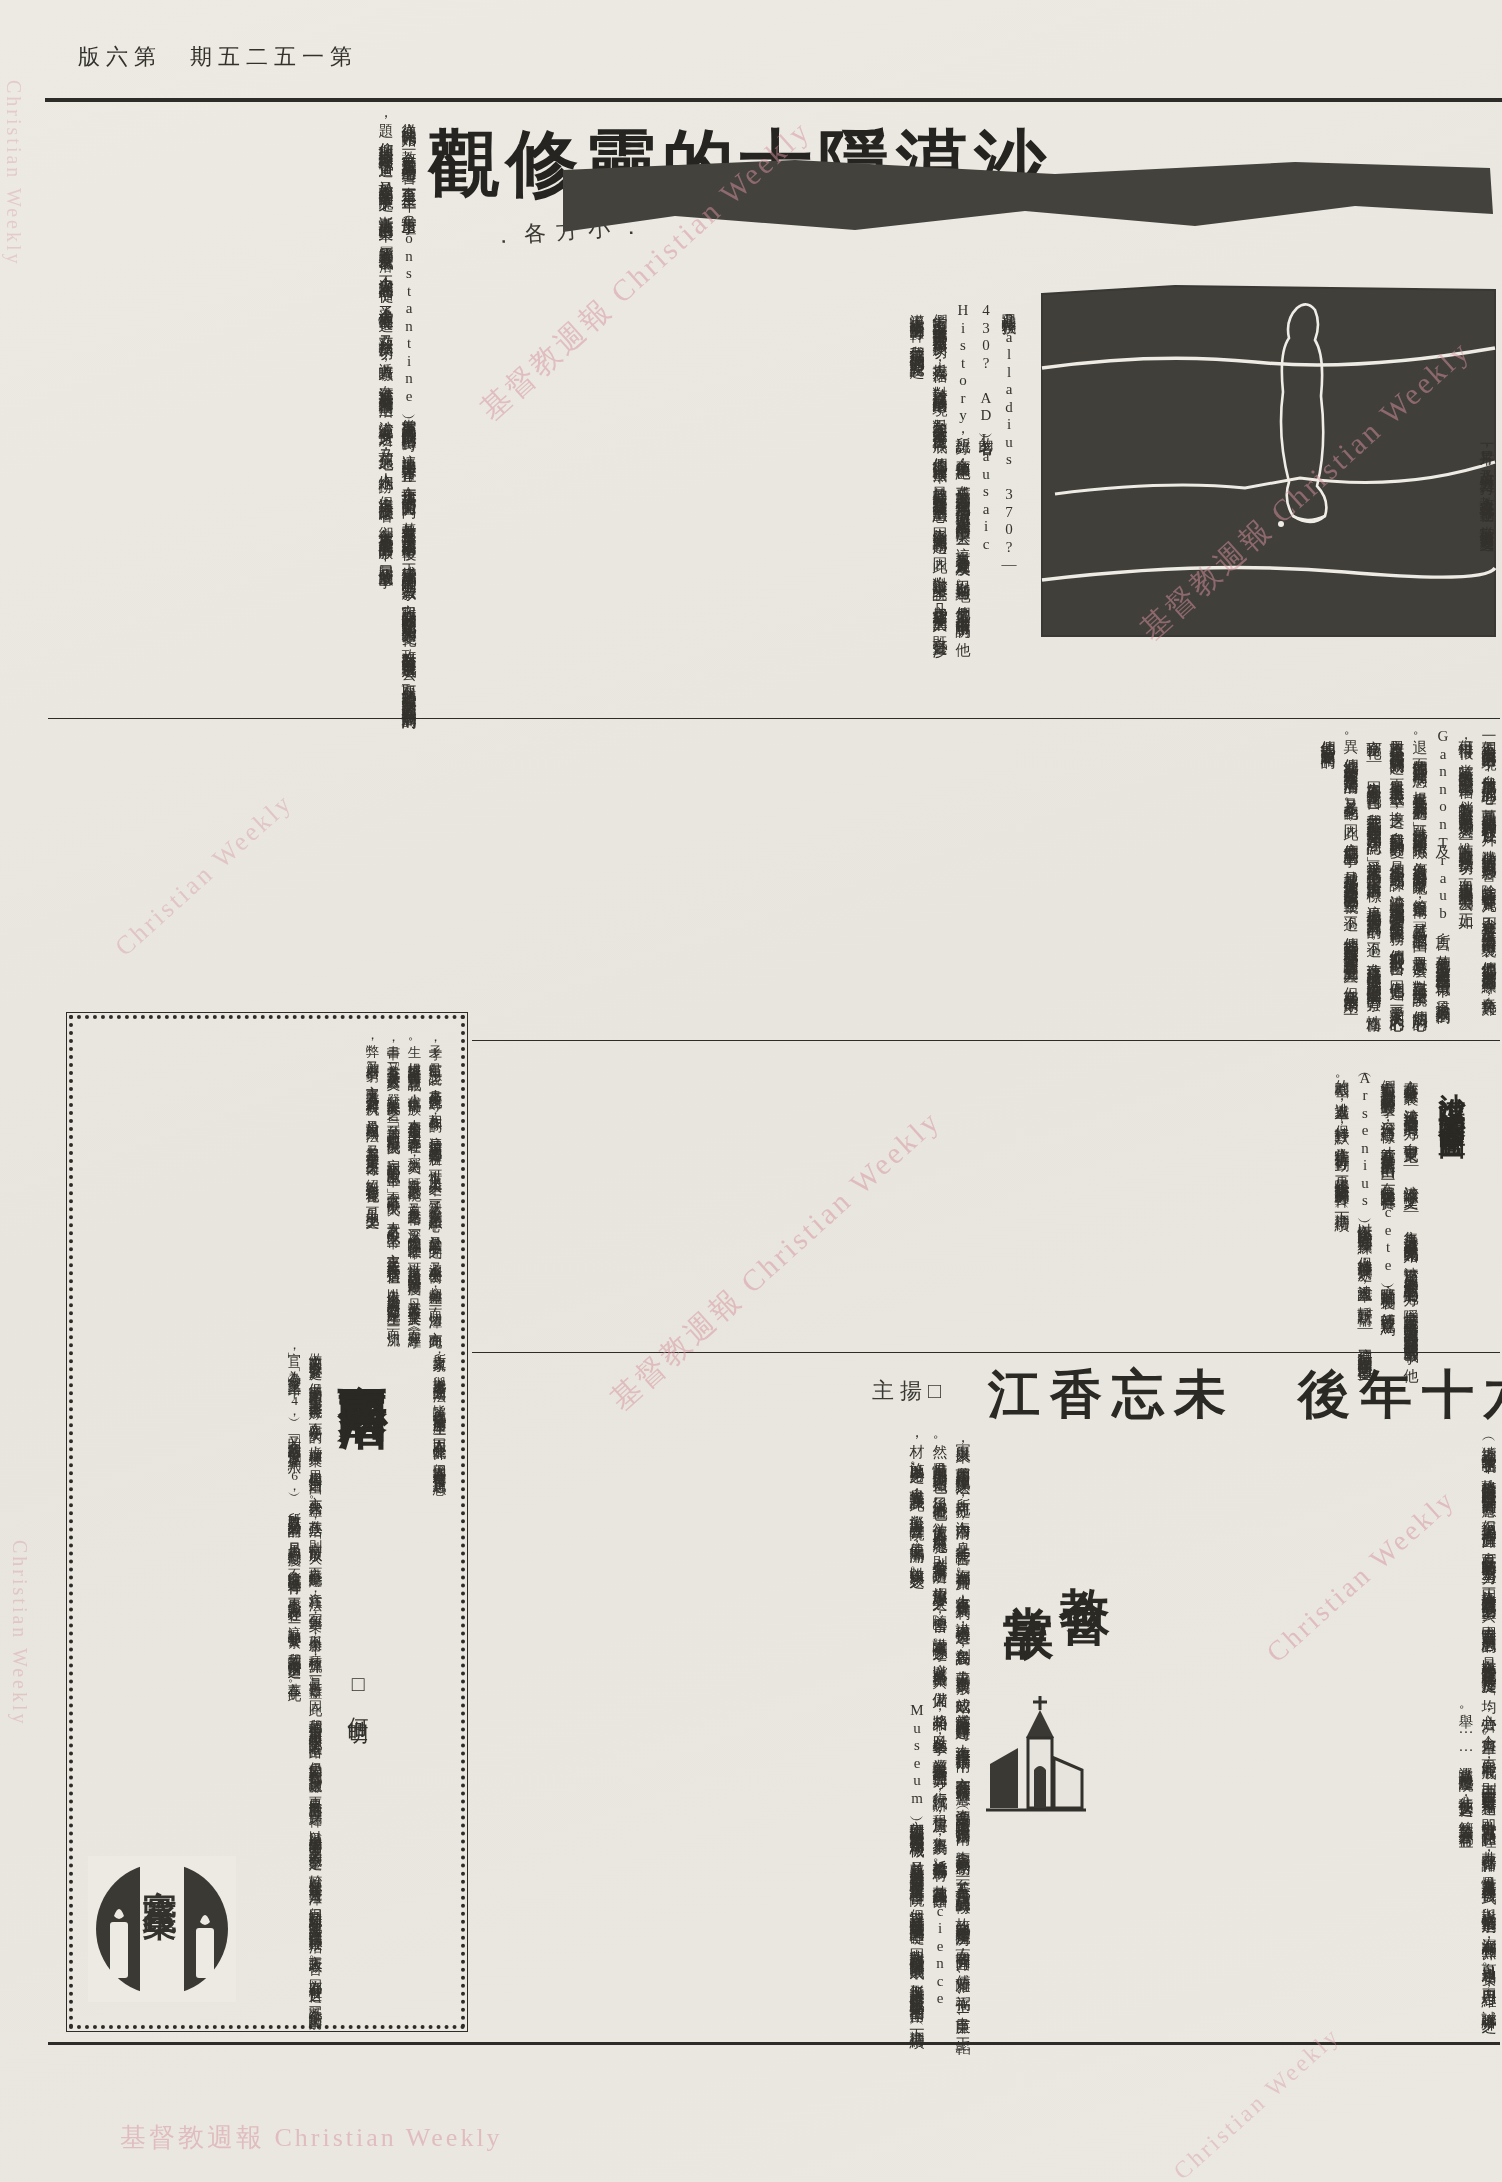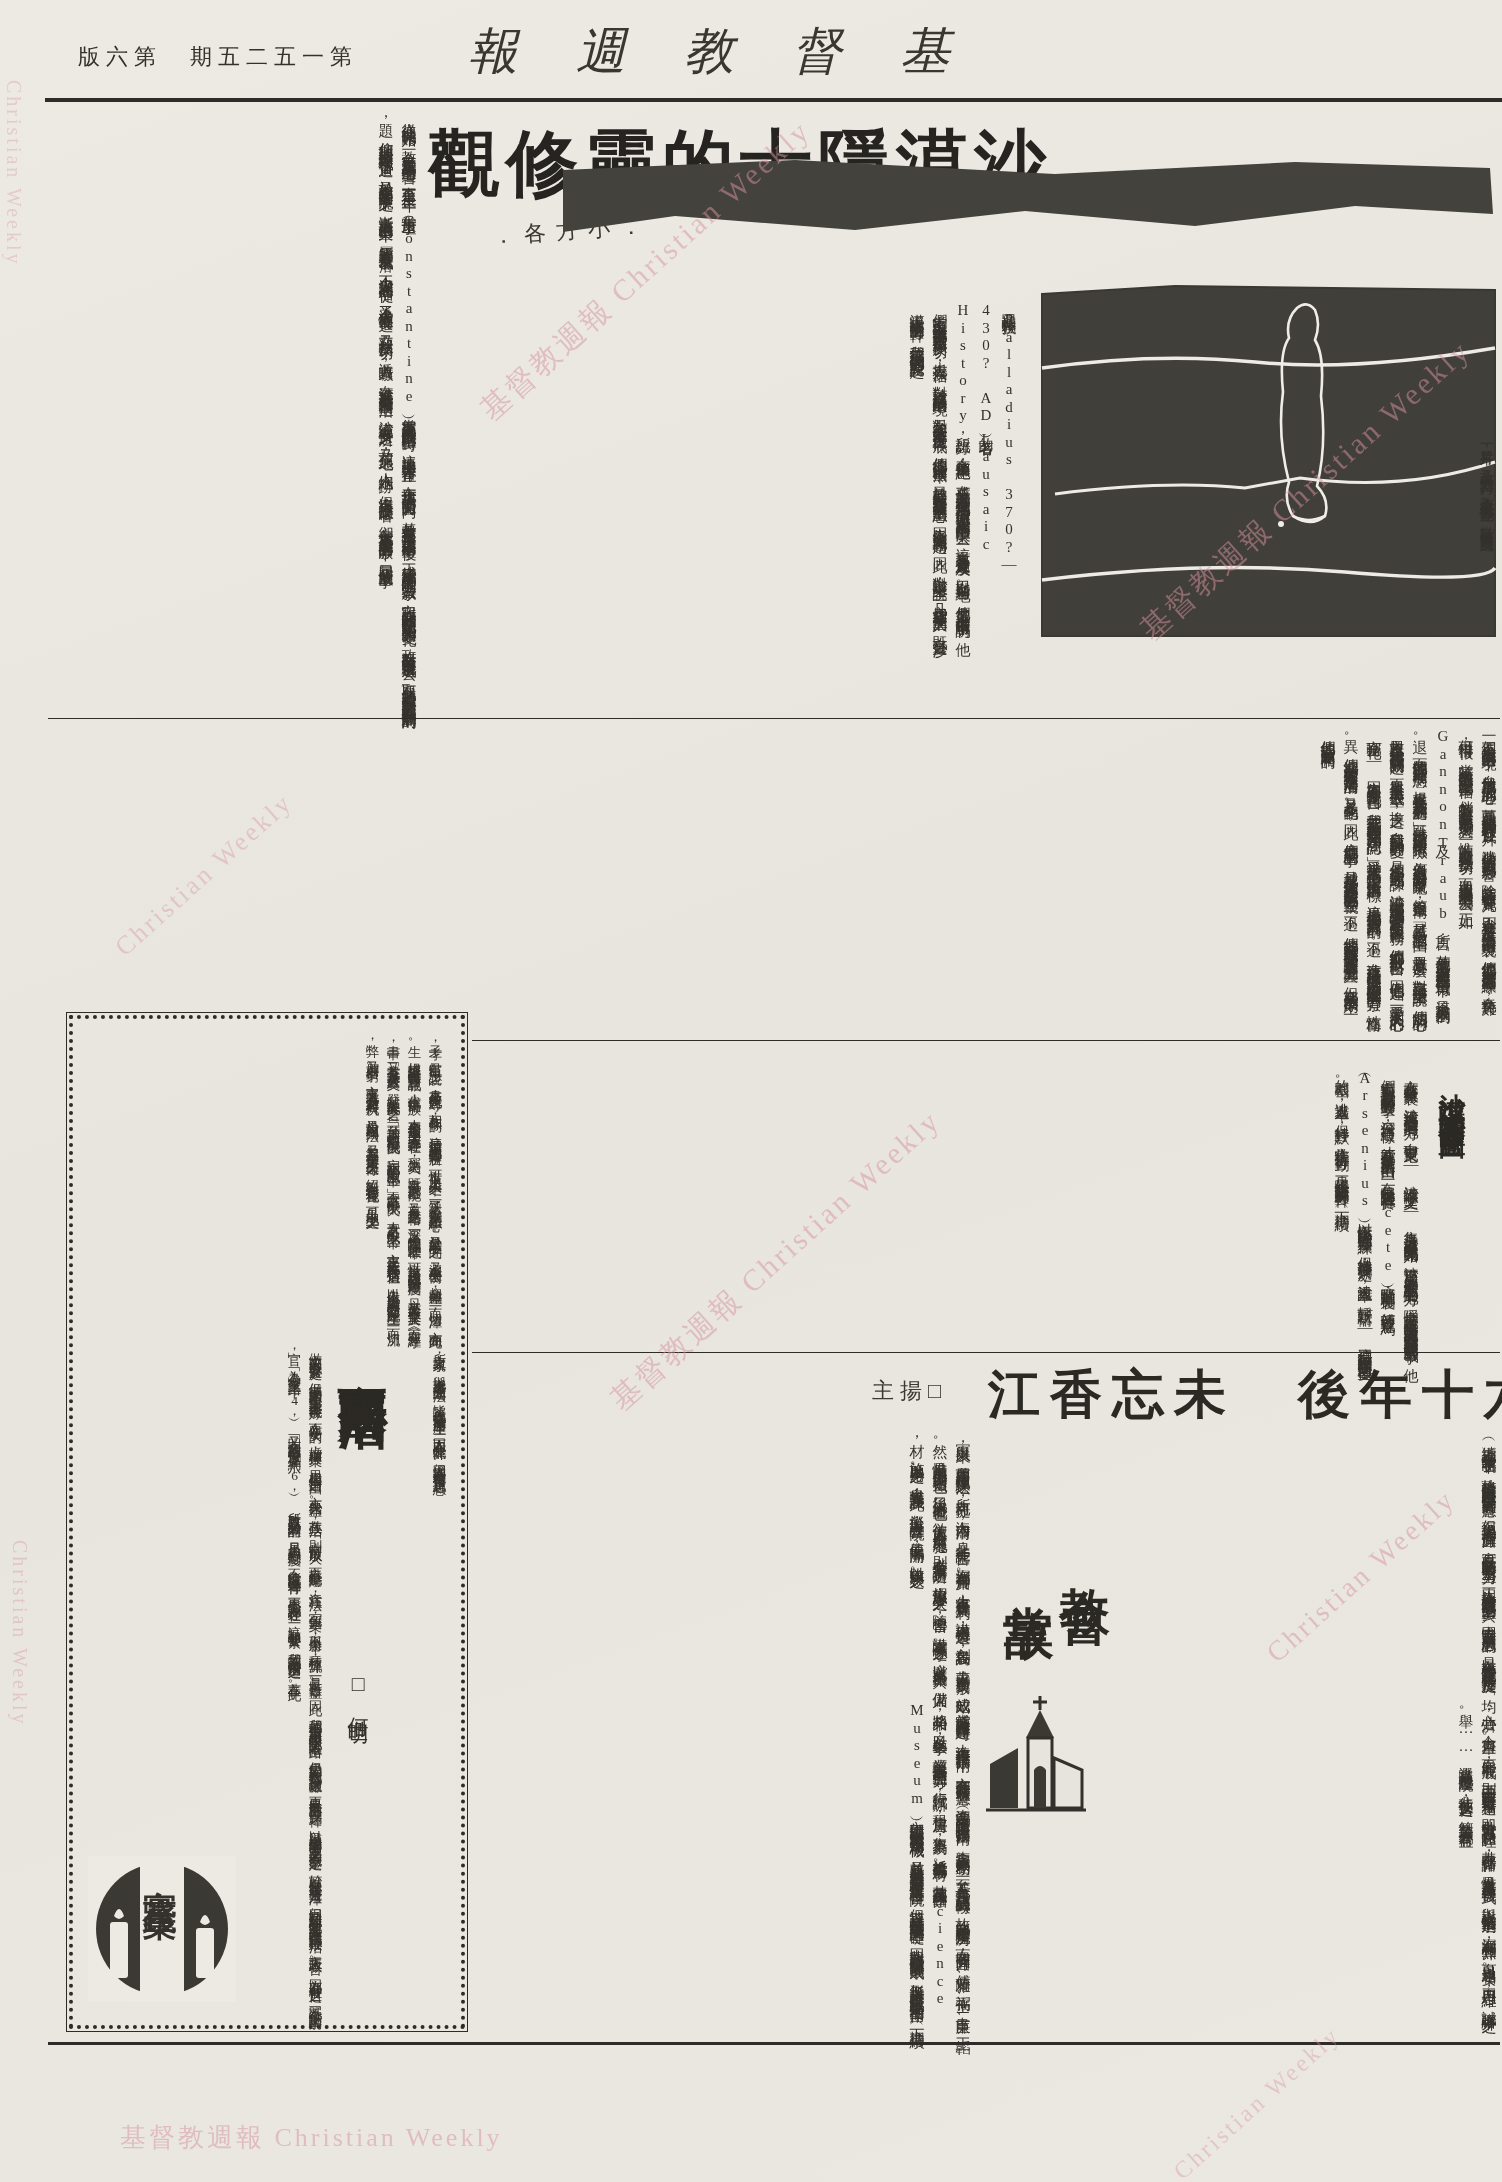--- a/index.html
+++ b/index.html
@@ -32,21 +32,20 @@
   .ornbox{position:absolute;border:1px solid #2e2c28;}
   .ornbox-inner{position:absolute;inset:2px;border:4px dotted #2e2c28;}
   .stampwrap{background:#eceae3;}
 </style>
 </head>
 <body>
 
 <div id="paper">
 
   <div class="abs headerline" style="left:78px;top:42px;">版六第　期五二五一第</div>
-  <div class="abs masthead" style="left:468px;top:18px;">報週教督基</div>
   <div class="hline" style="left:45px;top:98px;width:1457px;height:4px;"></div>
 
   <div class="abs headline-main" style="left:428px;top:116px;">觀修靈的士隱漠沙</div>
   <div class="abs byline" style="left:492px;top:216px;transform:rotate(-4deg);">．各方小．</div>
 
   <svg class="abs" style="left:555px;top:156px;" width="945" height="487" viewBox="0 0 945 487">
     <path d="M8,14 L240,4 L500,18 L740,6 L935,12 L938,58 L800,50 L640,70 L470,55 L300,74 L120,60 L8,76 Z" fill="#44423d"></path>
     <path d="M487,138 L620,130 L940,134 L940,480 L487,480 Z" fill="#413f3a"></path>
     <path d="M487,138 L620,130 L940,134 L940,480 L487,480 Z" fill="none" stroke="#3a3834" stroke-width="2"></path>
     <path d="M487,212 Q600,196 700,206 T940,192" stroke="#edebe4" stroke-width="3.5" fill="none"></path>

